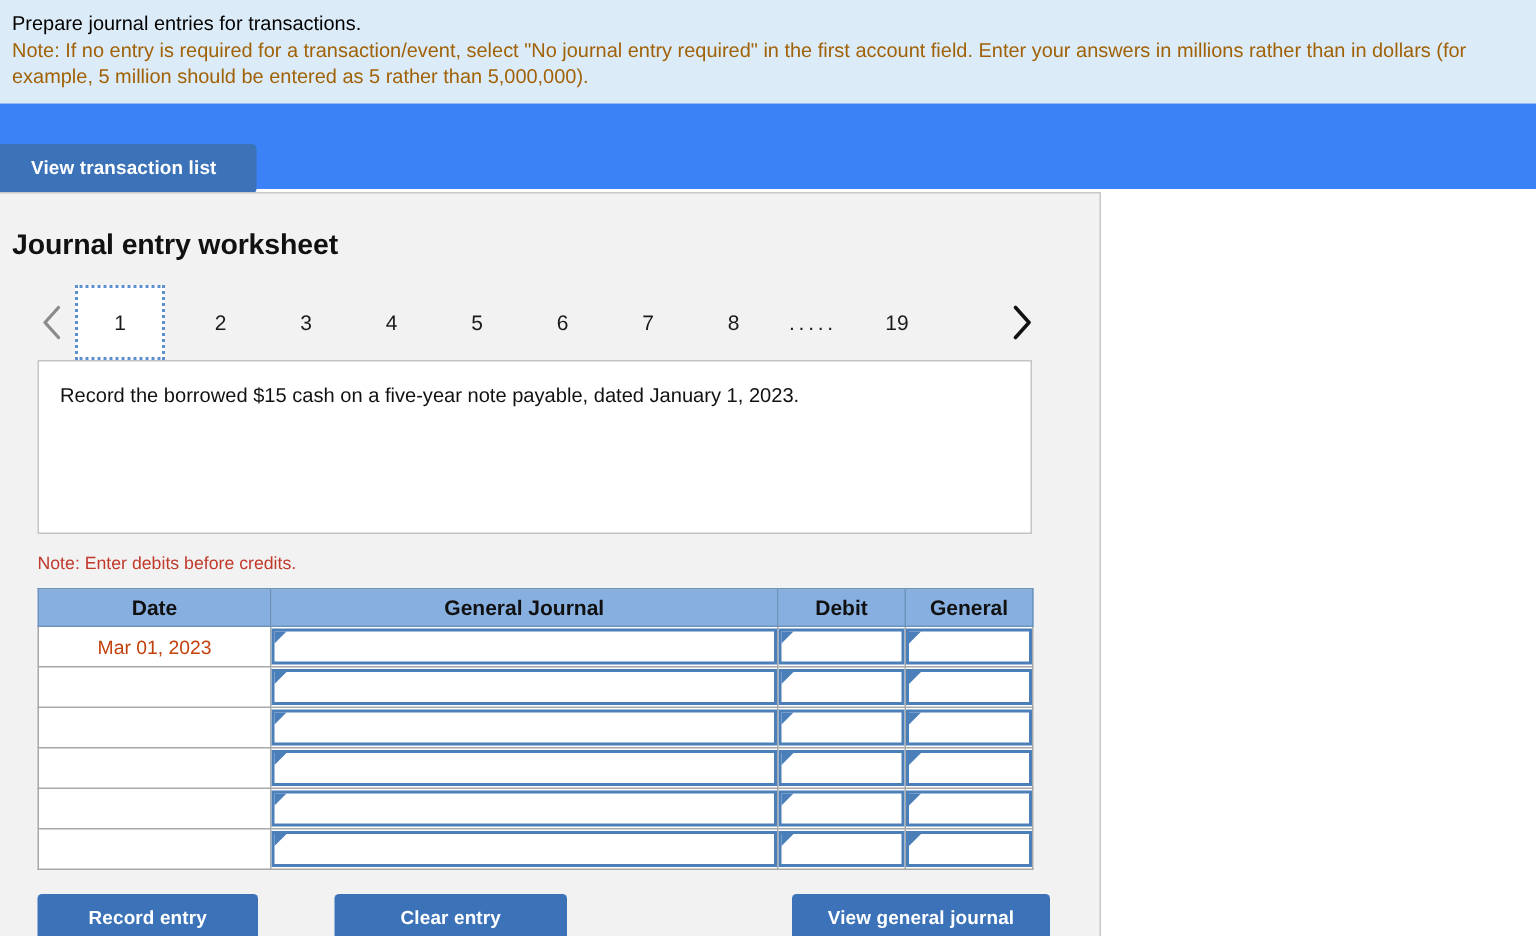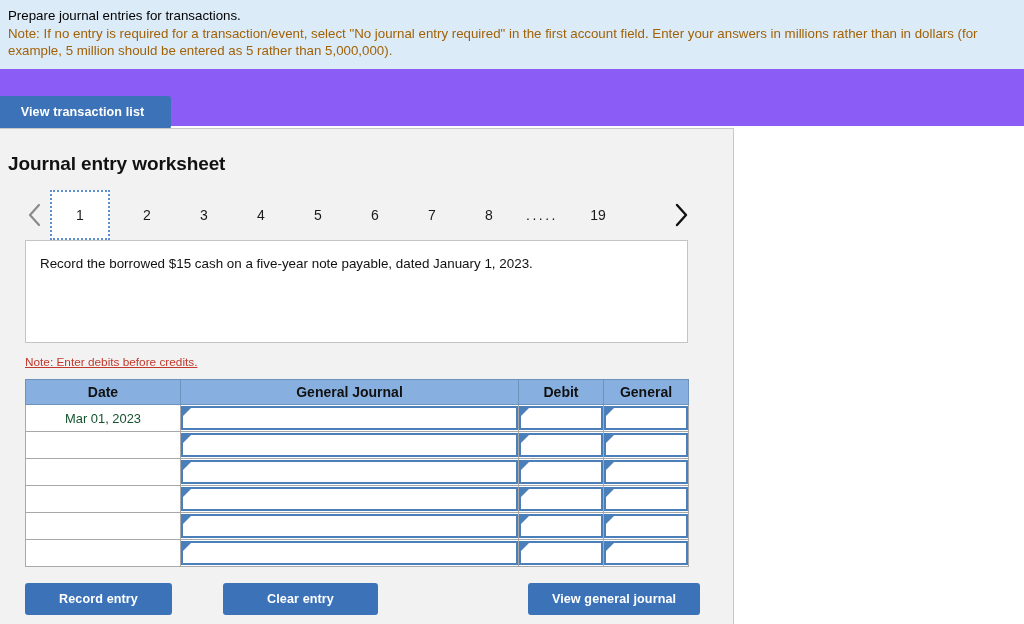--- a/index.html
+++ b/index.html
@@ -30,21 +30,21 @@
     white-space: pre-wrap;
   }
   .banner-note {
     color: #a16207;
     font-size: 13.3px;
     line-height: 17.5px;
   }
 
   
   .toolbar {
-    background: #8b5cf6;
+    background: #3b82f6;
     height: 57px;
     position: relative;
   }
   .btn {
     background: #3c73b8;
     color: #ffffff;
     border: none;
     border-radius: 3px;
     font-family: "Liberation Sans", sans-serif;
     font-weight: bold;
@@ -132,35 +132,34 @@
     letter-spacing: 2.5px;
     color: #1a1a1a;
     margin-right: 20px;
     user-select: none;
   }
 
   
   .desc-box {
     margin: 0 0 0 25px;
     width: 663px;
-    height: 103px;
+    height: 116px;
     background: #ffffff;
     border: 1px solid #c4c4c4;
     box-sizing: border-box;
     padding: 12px 14px;
     font-size: 13.4px;
     line-height: 21px;
     color: #111111;
   }
 
   .note-small {
     margin: 12px 0 0 25px;
     font-size: 11.8px;
     color: #c0392b;
-    text-decoration: underline;
   }
 
   
   .jtable {
     margin: 10px 0 0 25px;
     border-collapse: collapse;
     width: 663px;
     table-layout: fixed;
   }
   .jtable th {
@@ -181,21 +180,21 @@
     box-sizing: border-box;
   }
   .col-date   { width: 155px; }
   .col-gj     { width: 338px; }
   .col-debit  { width: 85px; }
   .col-credit { width: 85px; }
 
   .date-cell {
     text-align: center;
     font-size: 12.9px;
-    color: #14532d;
+    color: #c2410c;
     vertical-align: middle;
   }
 
   .cell-input {
     position: relative;
     width: 100%;
     height: 24px;
     border: 2px solid #4a7fba;
     background: #ffffff;
     box-sizing: border-box;

